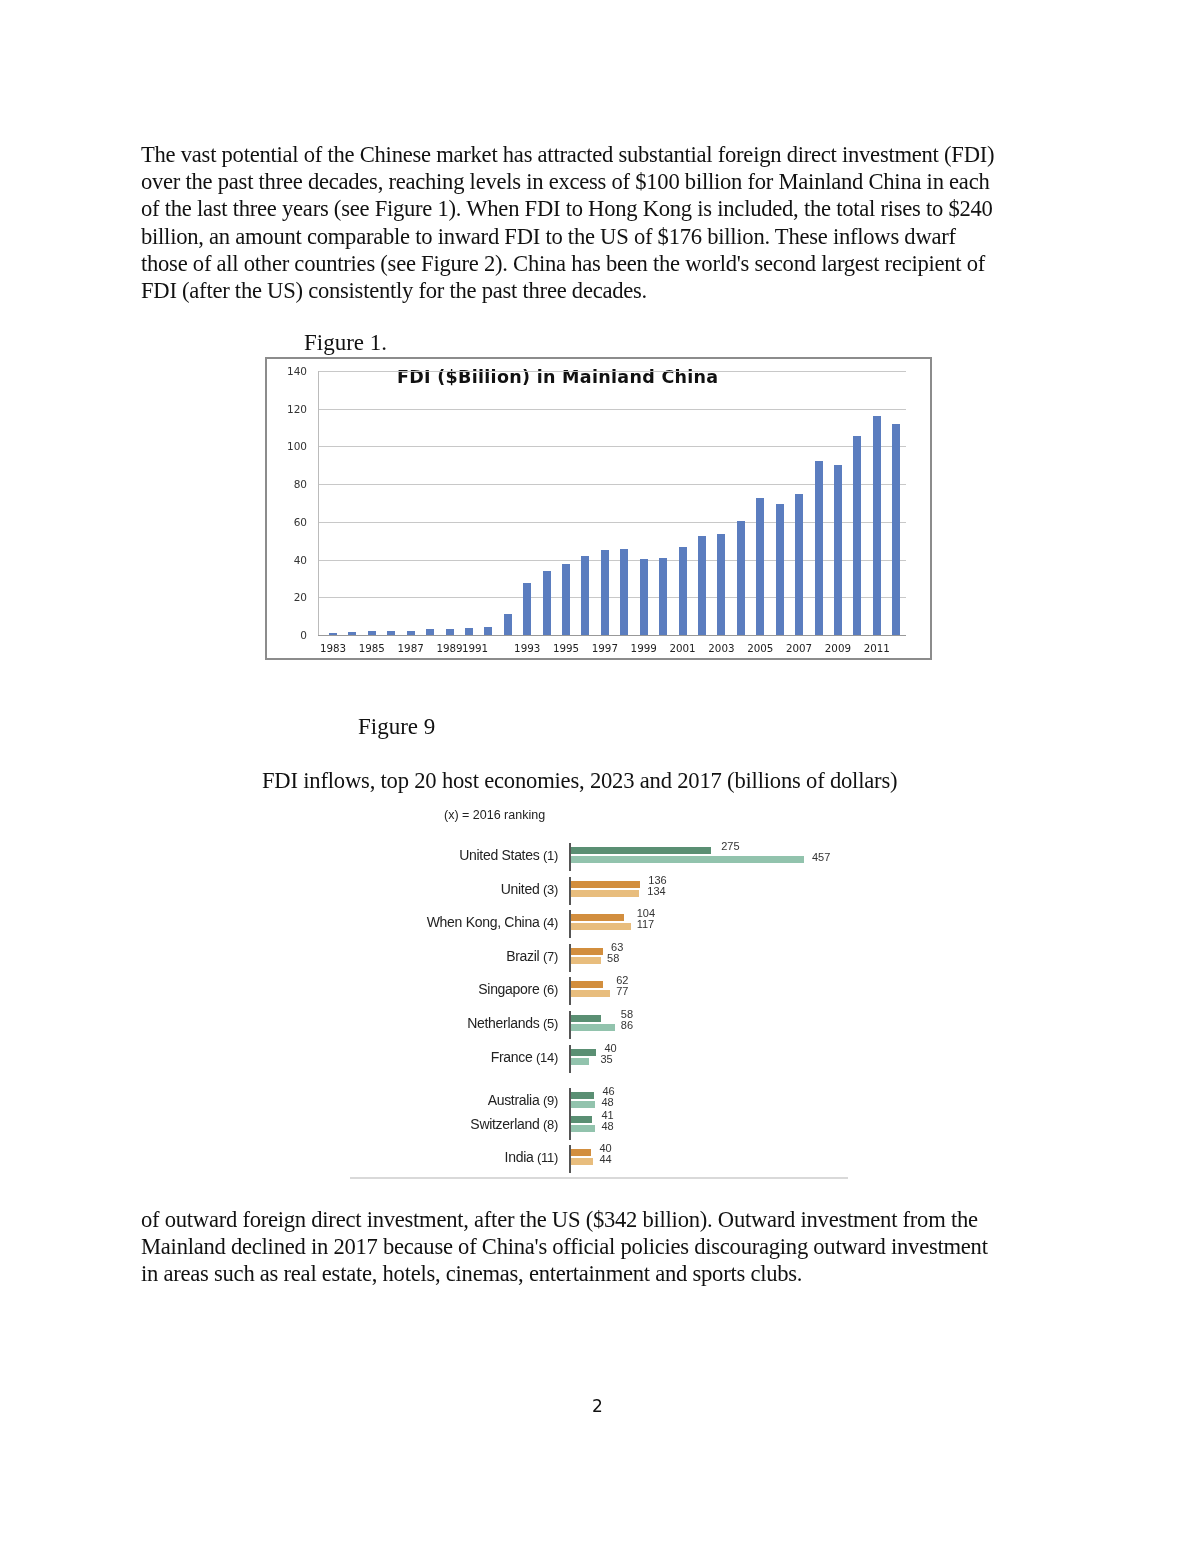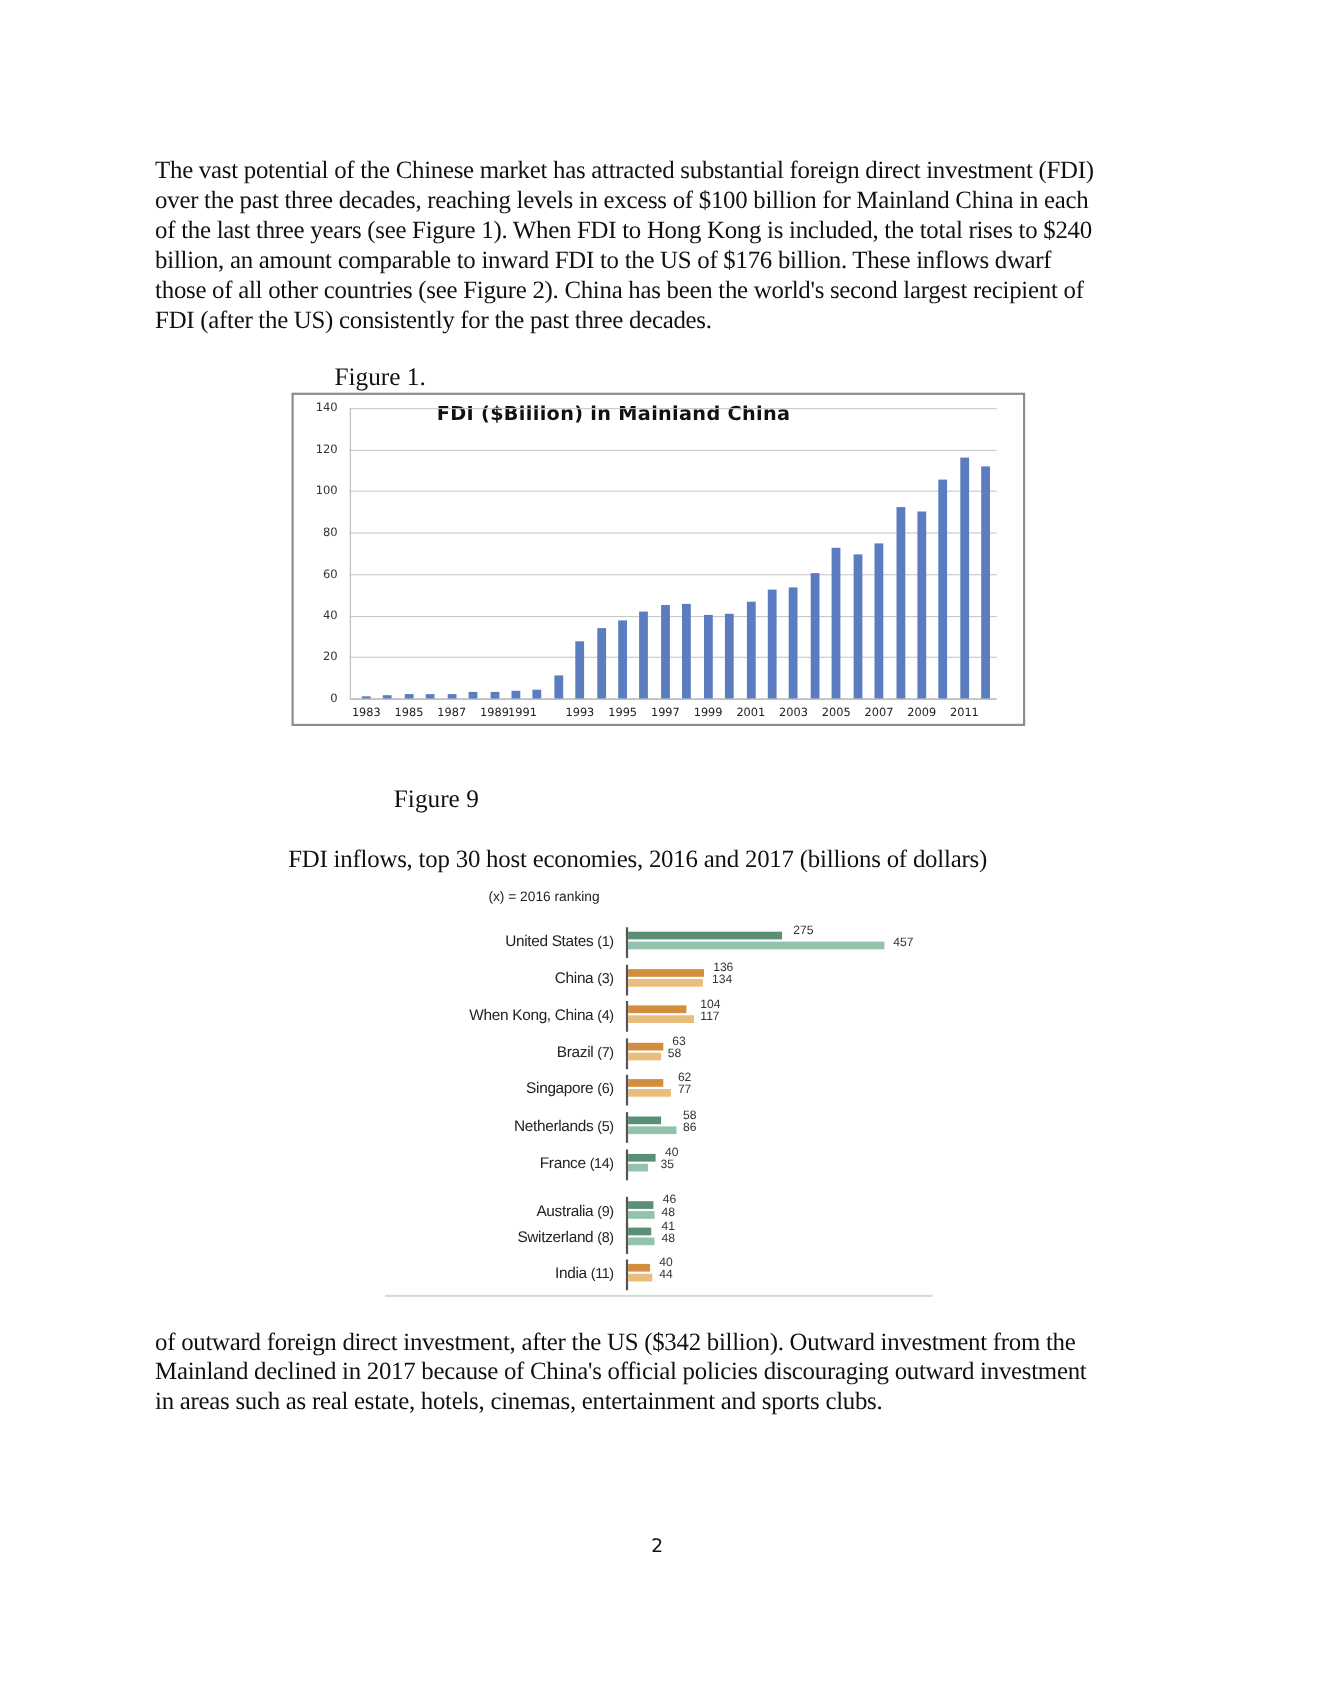--- a/index.html
+++ b/index.html
@@ -102,33 +102,33 @@
     <div class="xtick" style="left: 376.72px; top: 283px;">1999</div>
     <div class="xtick" style="left: 415.56px; top: 283px;">2001</div>
     <div class="xtick" style="left: 454.4px; top: 283px;">2003</div>
     <div class="xtick" style="left: 493.24px; top: 283px;">2005</div>
     <div class="xtick" style="left: 532.08px; top: 283px;">2007</div>
     <div class="xtick" style="left: 570.92px; top: 283px;">2009</div>
     <div class="xtick" style="left: 609.76px; top: 283px;">2011</div>
   </div>
 
 <div class="fig-label serif" style="left:358px; top:714px;">Figure 9</div>
-<div class="fig2-title serif">FDI inflows, top 30 host economies, 2016 and 2017 (billions of dollars)</div>
+<div class="fig2-title serif">FDI inflows, top 20 host economies, 2023 and 2017 (billions of dollars)</div>
 <div class="fig2-note">(x) = 2016 ranking</div>
 <div id="fig2">
     <div class="fig2-row" style="top: 843px;">
       <div class="fig2-country"><span>United States </span><span class="rank">(1)</span></div>
       <div class="fig2-axis"></div>
       <div class="bar2" style="top: 4px; width: 140.208px; background: rgb(90, 143, 115);"></div>
       <div class="val2" style="left: 371.208px; top: -3px;">275</div>
       <div class="bar2" style="top: 13px; width: 233px; background: rgb(146, 195, 173);"></div>
       <div class="val2" style="left: 462px; top: 8px;">457</div>
     </div>
     <div class="fig2-row" style="top: 876.6px;">
-      <div class="fig2-country"><span>China </span><span class="rank">(3)</span></div>
+      <div class="fig2-country"><span>United </span><span class="rank">(3)</span></div>
       <div class="fig2-axis"></div>
       <div class="bar2" style="top: 4px; width: 69.3392px; background: rgb(210, 142, 62);"></div>
       <div class="val2" style="left: 298.339px; top: -3px;">136</div>
       <div class="bar2" style="top: 13px; width: 68.3195px; background: rgb(232, 189, 125);"></div>
       <div class="val2" style="left: 297.319px; top: 8px;">134</div>
     </div>
     <div class="fig2-row" style="top: 910.2px;">
       <div class="fig2-country"><span>When Kong, China </span><span class="rank">(4)</span></div>
       <div class="fig2-axis"></div>
       <div class="bar2" style="top: 4px; width: 53.0241px; background: rgb(210, 142, 62);"></div>

